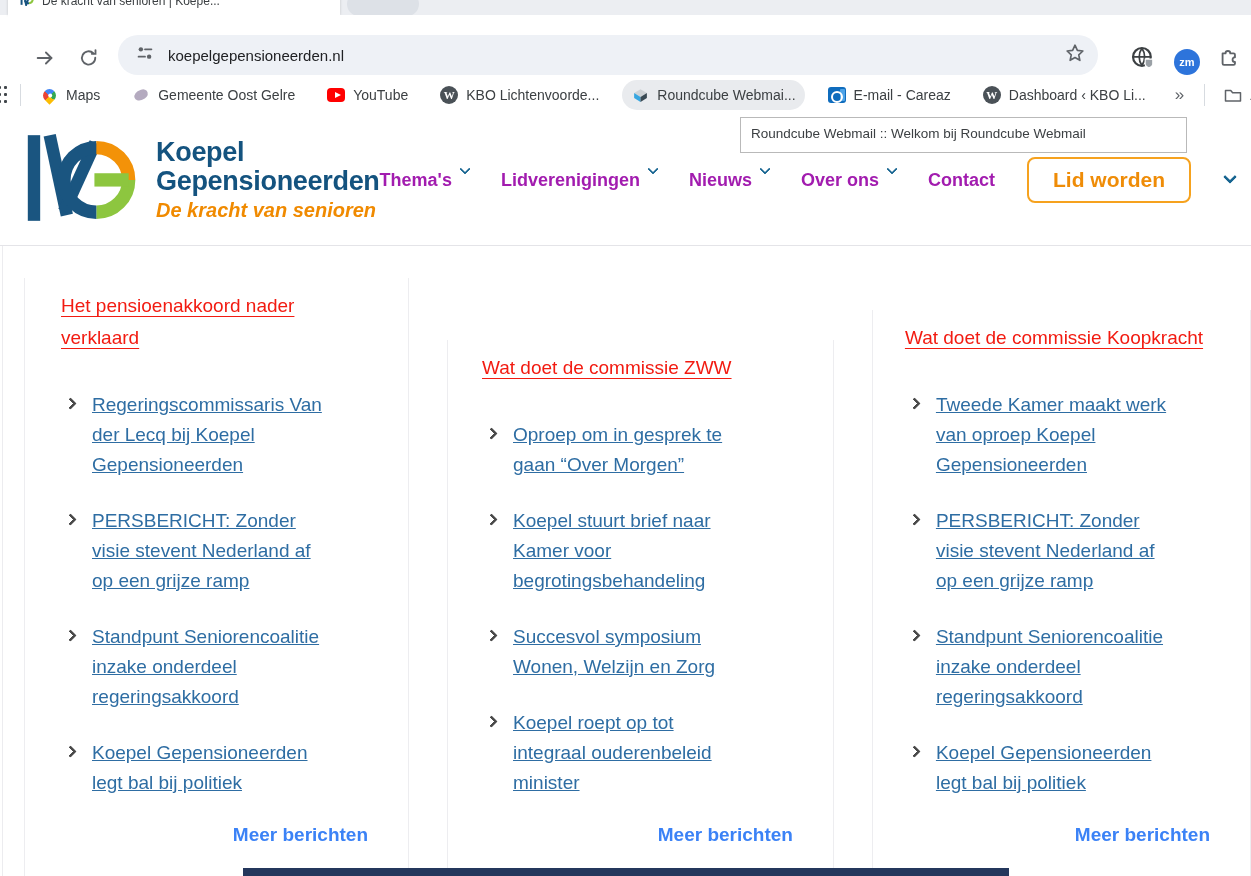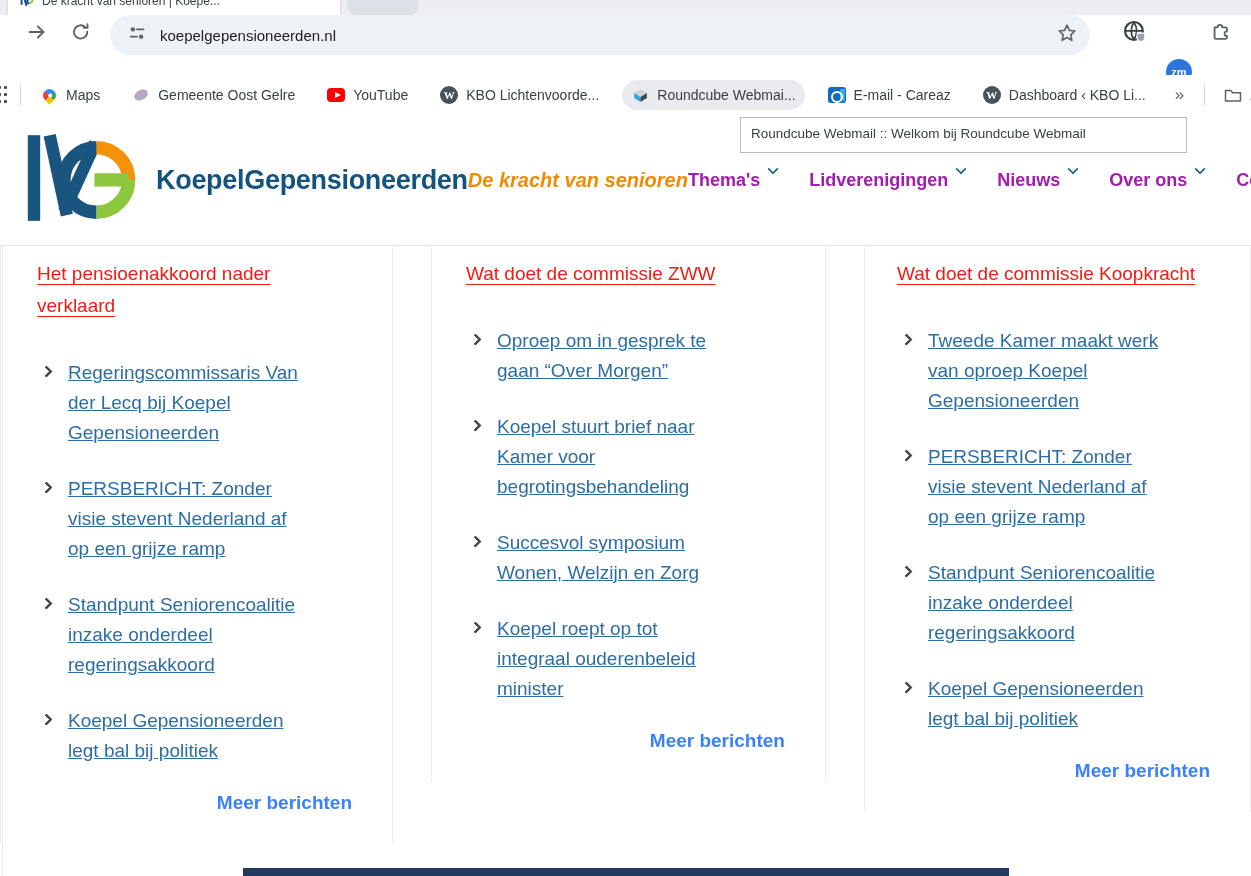--- a/index.html
+++ b/index.html
@@ -17,21 +17,21 @@
     position:absolute; left:8px; top:-13px; width:332px; height:28px;
     background:#fff; border-radius:10px 10px 0 0;
     box-shadow:0 0 3px rgba(0,0,0,.18);
     display:flex; align-items:center; gap:8px; padding:0 12px;
     overflow:hidden; white-space:nowrap;
   }
   .tab-title { font-size:12px; color:#3c4043; overflow:hidden; text-overflow:ellipsis; }
   .newtab-pill { position:absolute; left:347px; top:-8px; width:72px; height:24px; border-radius:12px; background:#dde1e7; }
 
   
-  .toolbar { position:absolute; top:15px; left:0; right:0; height:60px; background:#fff; display:flex; align-items:flex-start; }
+  .toolbar { position:absolute; top:15px; left:8px; right:0; height:60px; background:#fff; display:flex; align-items:flex-end; }
   .tb-icon { width:34px; height:34px; display:flex; align-items:center; justify-content:center; border-radius:50%; flex:0 0 auto; }
   .tb-icon svg { display:block; }
   .fwd { margin-left:20px; }
   .reload { margin-left:10px; }
   .omnibox {
     margin-left:12px; width:980px; height:40px; border-radius:20px; background:#eef1f6;
     display:flex; align-items:center; padding:0 12px 0 16px;
   }
   .omni-url { font-size:15px; color:#202124; margin-left:12px; }
   .omni-star { margin-left:auto; }
@@ -76,38 +76,38 @@
   .tooltip {
     position:absolute; left:740px; top:117px; width:447px; z-index:60;
     background:#fff; border:1px solid #b9b9b9; padding:5px 10px 7px;
     font-size:13.5px; line-height:22px; color:#3c4043; white-space:nowrap; overflow:hidden;
   }
 
   
   .page { position:absolute; top:115px; left:0; width:1251px; height:761px; background:#fff; }
   .site-header { height:130px; display:flex; align-items:center; padding:0 16px 0 24px; }
   .logo { display:flex; align-items:center; gap:14px; flex:0 0 auto; cursor:pointer; }
-  .logo-text { display:flex; flex-direction:row; }
+  .logo-text { display:flex; flex-direction:column; }
   .logo-name { font-size:27px; font-weight:bold; color:#14537f; line-height:29px; letter-spacing:-0.3px; }
   .logo-tag { font-size:20px; font-weight:bold; font-style:italic; color:#f08a00; margin-top:3px; }
 
   .nav { display:flex; align-items:center; gap:32px; margin-left:auto; }
   .nav-item { display:flex; font-size:18px; font-weight:600; color:#a21caf; cursor:pointer; white-space:nowrap; }
   .chev-down { display:inline-block; width:8px; height:8px; border-right:2.5px solid #176591; border-bottom:2.5px solid #176591;
                transform:rotate(45deg); margin-left:9px; margin-top:-5px; border-radius:1px; }
   .cta {
     border:2px solid #f6a21e; border-radius:8px; padding:9px 24px;
     color:#ef8c07; font-size:21px; font-weight:bold; background:#fff; cursor:pointer; white-space:nowrap;
   }
   .hdr-chev { width:10px; height:10px; border-right:3px solid #176591; border-bottom:3px solid #176591;
               transform:rotate(45deg); margin:-6px 4px 0 2px; border-radius:1px; cursor:pointer; }
   .header-rule { height:1px; background:#e4e4e8; }
 
   
-  .columns { position:relative; display:flex; height:630px; align-items:flex-start; }
+  .columns { position:relative; display:flex; height:630px; padding-left:24px; align-items:flex-end; }
   .edge-line { position:absolute; left:2px; top:0; width:1px; height:630px; background:#ececef; }
   .card {
     border-left:1px solid #ededf0; border-right:1px solid #ededf0;
     display:flex; flex-direction:column; padding:10px 40px 30px 36px; background:#fff;
   }
   .card.c1 { width:396px; }
   .card.c2 { width:398px; margin-left:38px; padding-left:34px; }
   .card.c3 { width:390px; margin-left:38px; padding-left:32px; }
   .col-heading {
     font-size:19px; line-height:32px; color:#f21b11; text-decoration:underline;

